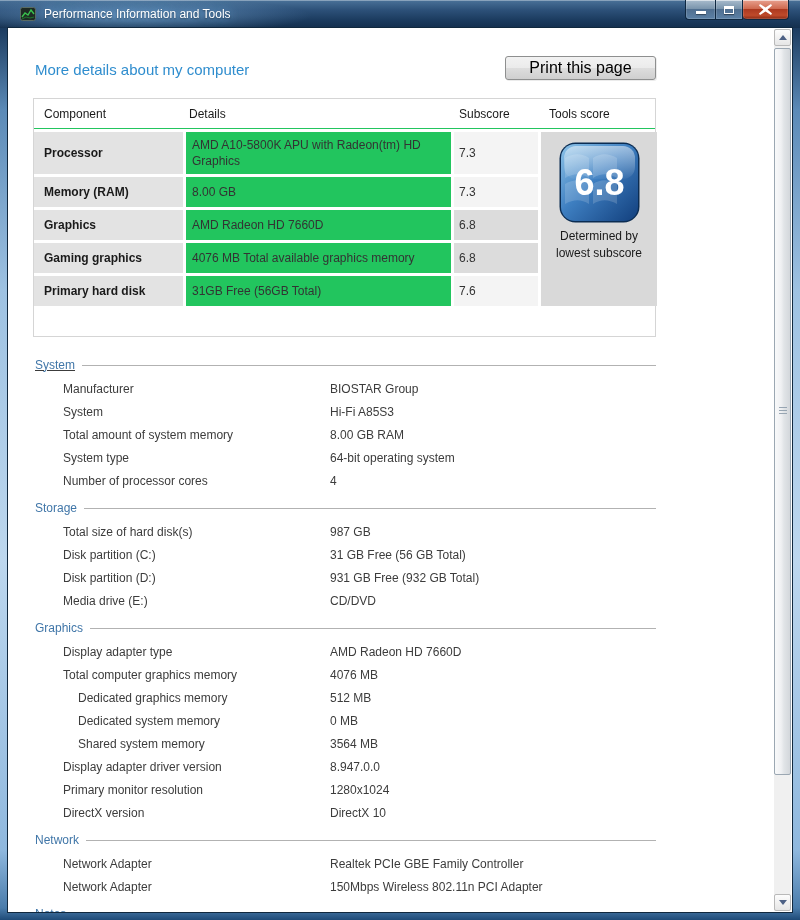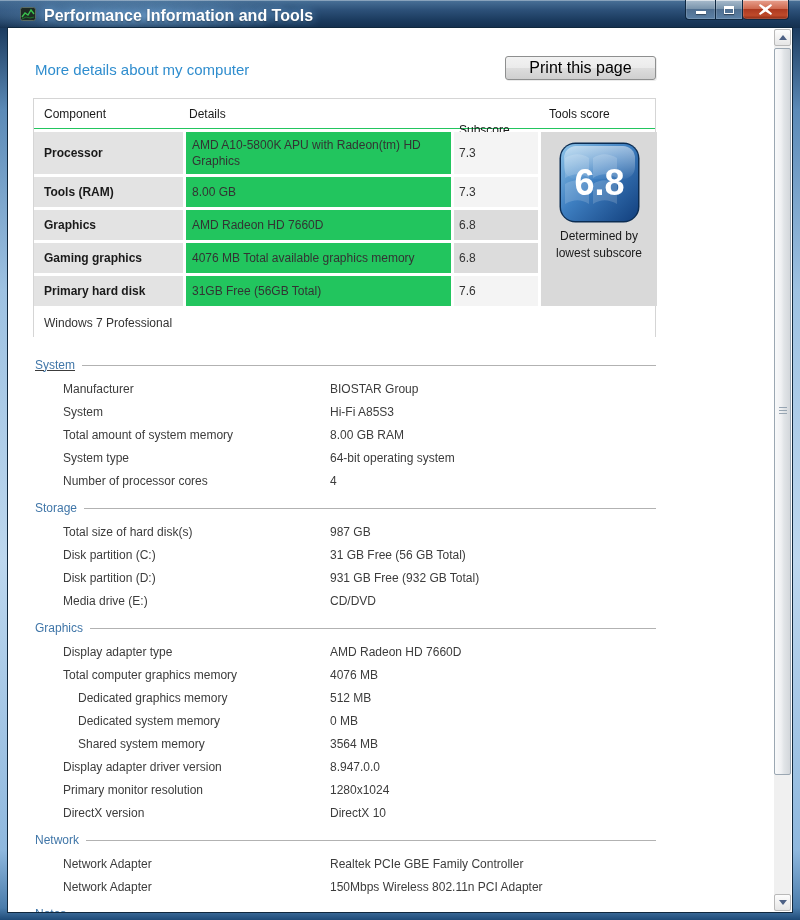--- a/index.html
+++ b/index.html
@@ -17,24 +17,23 @@
   
   .titlebar {
     position:absolute; left:0; top:0; width:800px; height:28px;
     background:
       radial-gradient(ellipse 260px 26px at 130px 16px, rgba(140,190,235,.55), rgba(140,190,235,0) 70%),
       linear-gradient(to bottom, #4a7299 0%, #2d5179 35%, #1c3c60 70%, #142f4e 100%);
     box-shadow: inset 0 1px 0 rgba(255,255,255,.35);
   }
   .title-icon { position:absolute; left:20px; top:6px; width:16px; height:16px; }
   .window-title {
-    position:absolute; left:44px; top:7px; font-size:16px; color:#ffffff;
+    position:absolute; left:44px; top:7px; font-size:12px; color:#ffffff;
     text-shadow:0 0 9px rgba(120,180,235,.95), 0 1px 2px rgba(0,0,0,.55);
     white-space:nowrap;
-    font-weight:bold;
   }
 
   .winbtns { position:absolute; right:11px; top:0; display:flex; }
   .winbtn {
     height:20px; border:1px solid #0e2740; border-top:none;
     box-shadow: inset 0 1px 0 rgba(255,255,255,.5), inset 0 0 0 1px rgba(255,255,255,.15);
     display:flex; align-items:center; justify-content:center; position:relative;
   }
   .winbtn.min { width:30px; border-radius:0 0 0 4px; border-right:none;
     background:linear-gradient(to bottom,#a9bccd 0%,#7b95ad 45%,#506f90 50%,#5c81a6 100%); }
@@ -61,21 +60,21 @@
     box-shadow:1px 1px 0 rgba(0,0,0,.08);
   }
 
   
   .wei-table {
     position:absolute; left:25px; top:70px; width:623px; height:239px;
     border:1px solid #d5d5d5; background:#fff; font-size:12px; color:#333;
   }
   .wei-head { position:relative; height:30px; border-bottom:1px solid #22c55e;text-align:center; }
   .wei-head span { position:absolute; top:8px; color:#1a1a1a; }
-  .h-comp { left:10px; } .h-det { left:155px; } .h-sub { left:425px;margin-top:16px; } .h-base { left:515px; }
+  .h-comp { left:10px; } .h-det { left:155px; } .h-sub { left:425px; } .h-base { left:515px; }
 
   .wei-row { position:absolute; left:0; }
   .cell { position:absolute; top:0; bottom:0; display:flex; align-items:center; }
   .c-comp { left:0;  width:149px; background:#e3e3e3; padding-left:10px; font-weight:bold; color:#1a1a1a; }
   .c-det  { left:152px; width:265px; background:#22c55e; padding:0 8px 0 6px; line-height:16px; }
   .c-sub  { left:420px; width:84px; background:#f4f4f4; padding-left:5px; }
   .c-sub.lowest { background:#dcdcdc; }
 
   .r1 { top:33px;  height:42px; }
   .r2 { top:78px;  height:30px; }
@@ -165,21 +164,21 @@
         <span class="h-sub">Subscore</span>
         <span class="h-base">Tools score</span>
       </div>
 
       <div class="wei-row r1">
         <div class="cell c-comp">Processor</div>
         <div class="cell c-det">AMD A10-5800K APU with Radeon(tm) HD Graphics</div>
         <div class="cell c-sub">7.3</div>
       </div>
       <div class="wei-row r2">
-        <div class="cell c-comp">Tools (RAM)</div>
+        <div class="cell c-comp">Memory (RAM)</div>
         <div class="cell c-det">8.00 GB</div>
         <div class="cell c-sub">7.3</div>
       </div>
       <div class="wei-row r3">
         <div class="cell c-comp">Graphics</div>
         <div class="cell c-det">AMD Radeon HD 7660D</div>
         <div class="cell c-sub lowest">6.8</div>
       </div>
       <div class="wei-row r4">
         <div class="cell c-comp">Gaming graphics</div>
@@ -212,21 +211,20 @@
             <path d="M34,16 C42,11 49,11 58,16 L58,36 C49,31 42,31 34,36 Z"></path>
             <path d="M6,42 C15,37 22,37 30,42 L30,62 C22,57 15,57 6,62 Z"></path>
             <path d="M34,42 C42,37 49,37 58,42 L58,62 C49,57 42,57 34,62 Z"></path>
           </g>
           <rect x="5" y="4" width="71" height="33" rx="12" fill="url(#gloss)"></rect>
           <text x="40.5" y="53" text-anchor="middle" font-size="36" font-weight="bold" fill="#ffffff" font-family="Liberation Sans, DejaVu Sans, sans-serif">6.8</text>
         </svg>
         <div class="base-caption">Determined by lowest subscore</div>
       </div>
 
-      <div class="wei-footer">Windows 7 Professional</div>
     </div>
 
     <div class="sections">
 
       <div class="sec-header first">
         <span class="sec-title">System</span>
         <div class="sec-line"></div>
       </div>
       <div class="sec-rows">
         <div class="srow">

